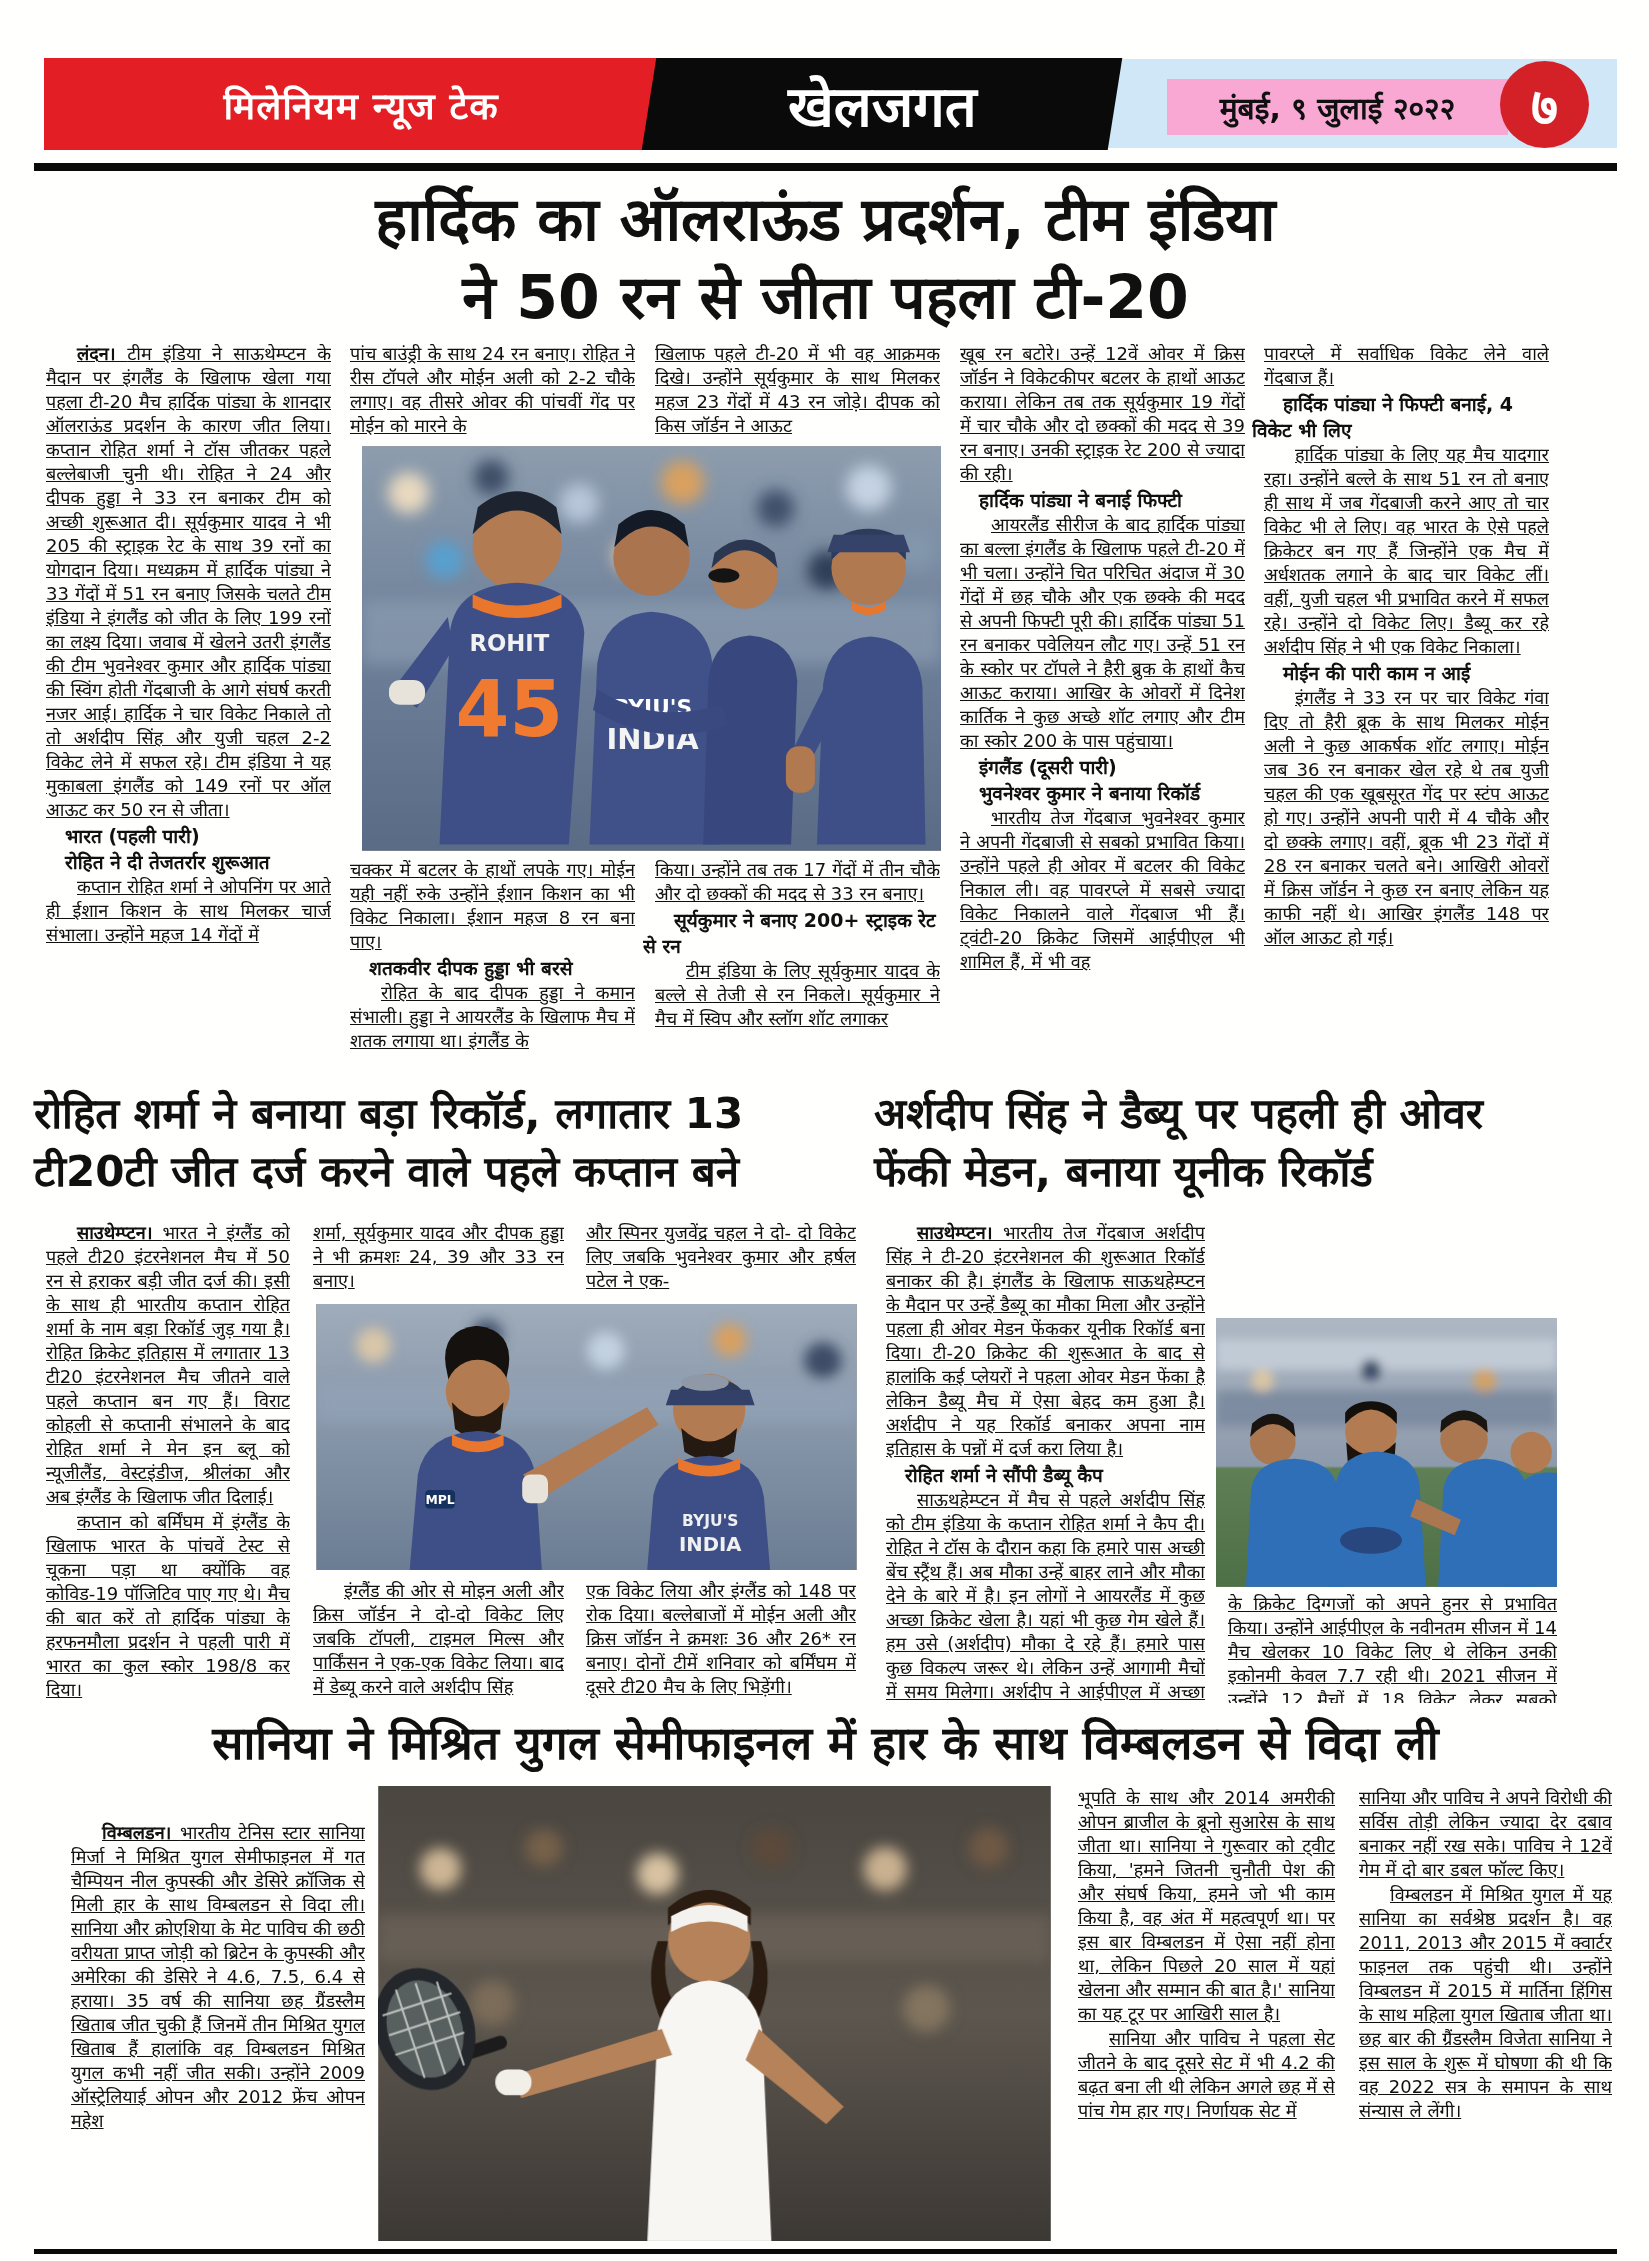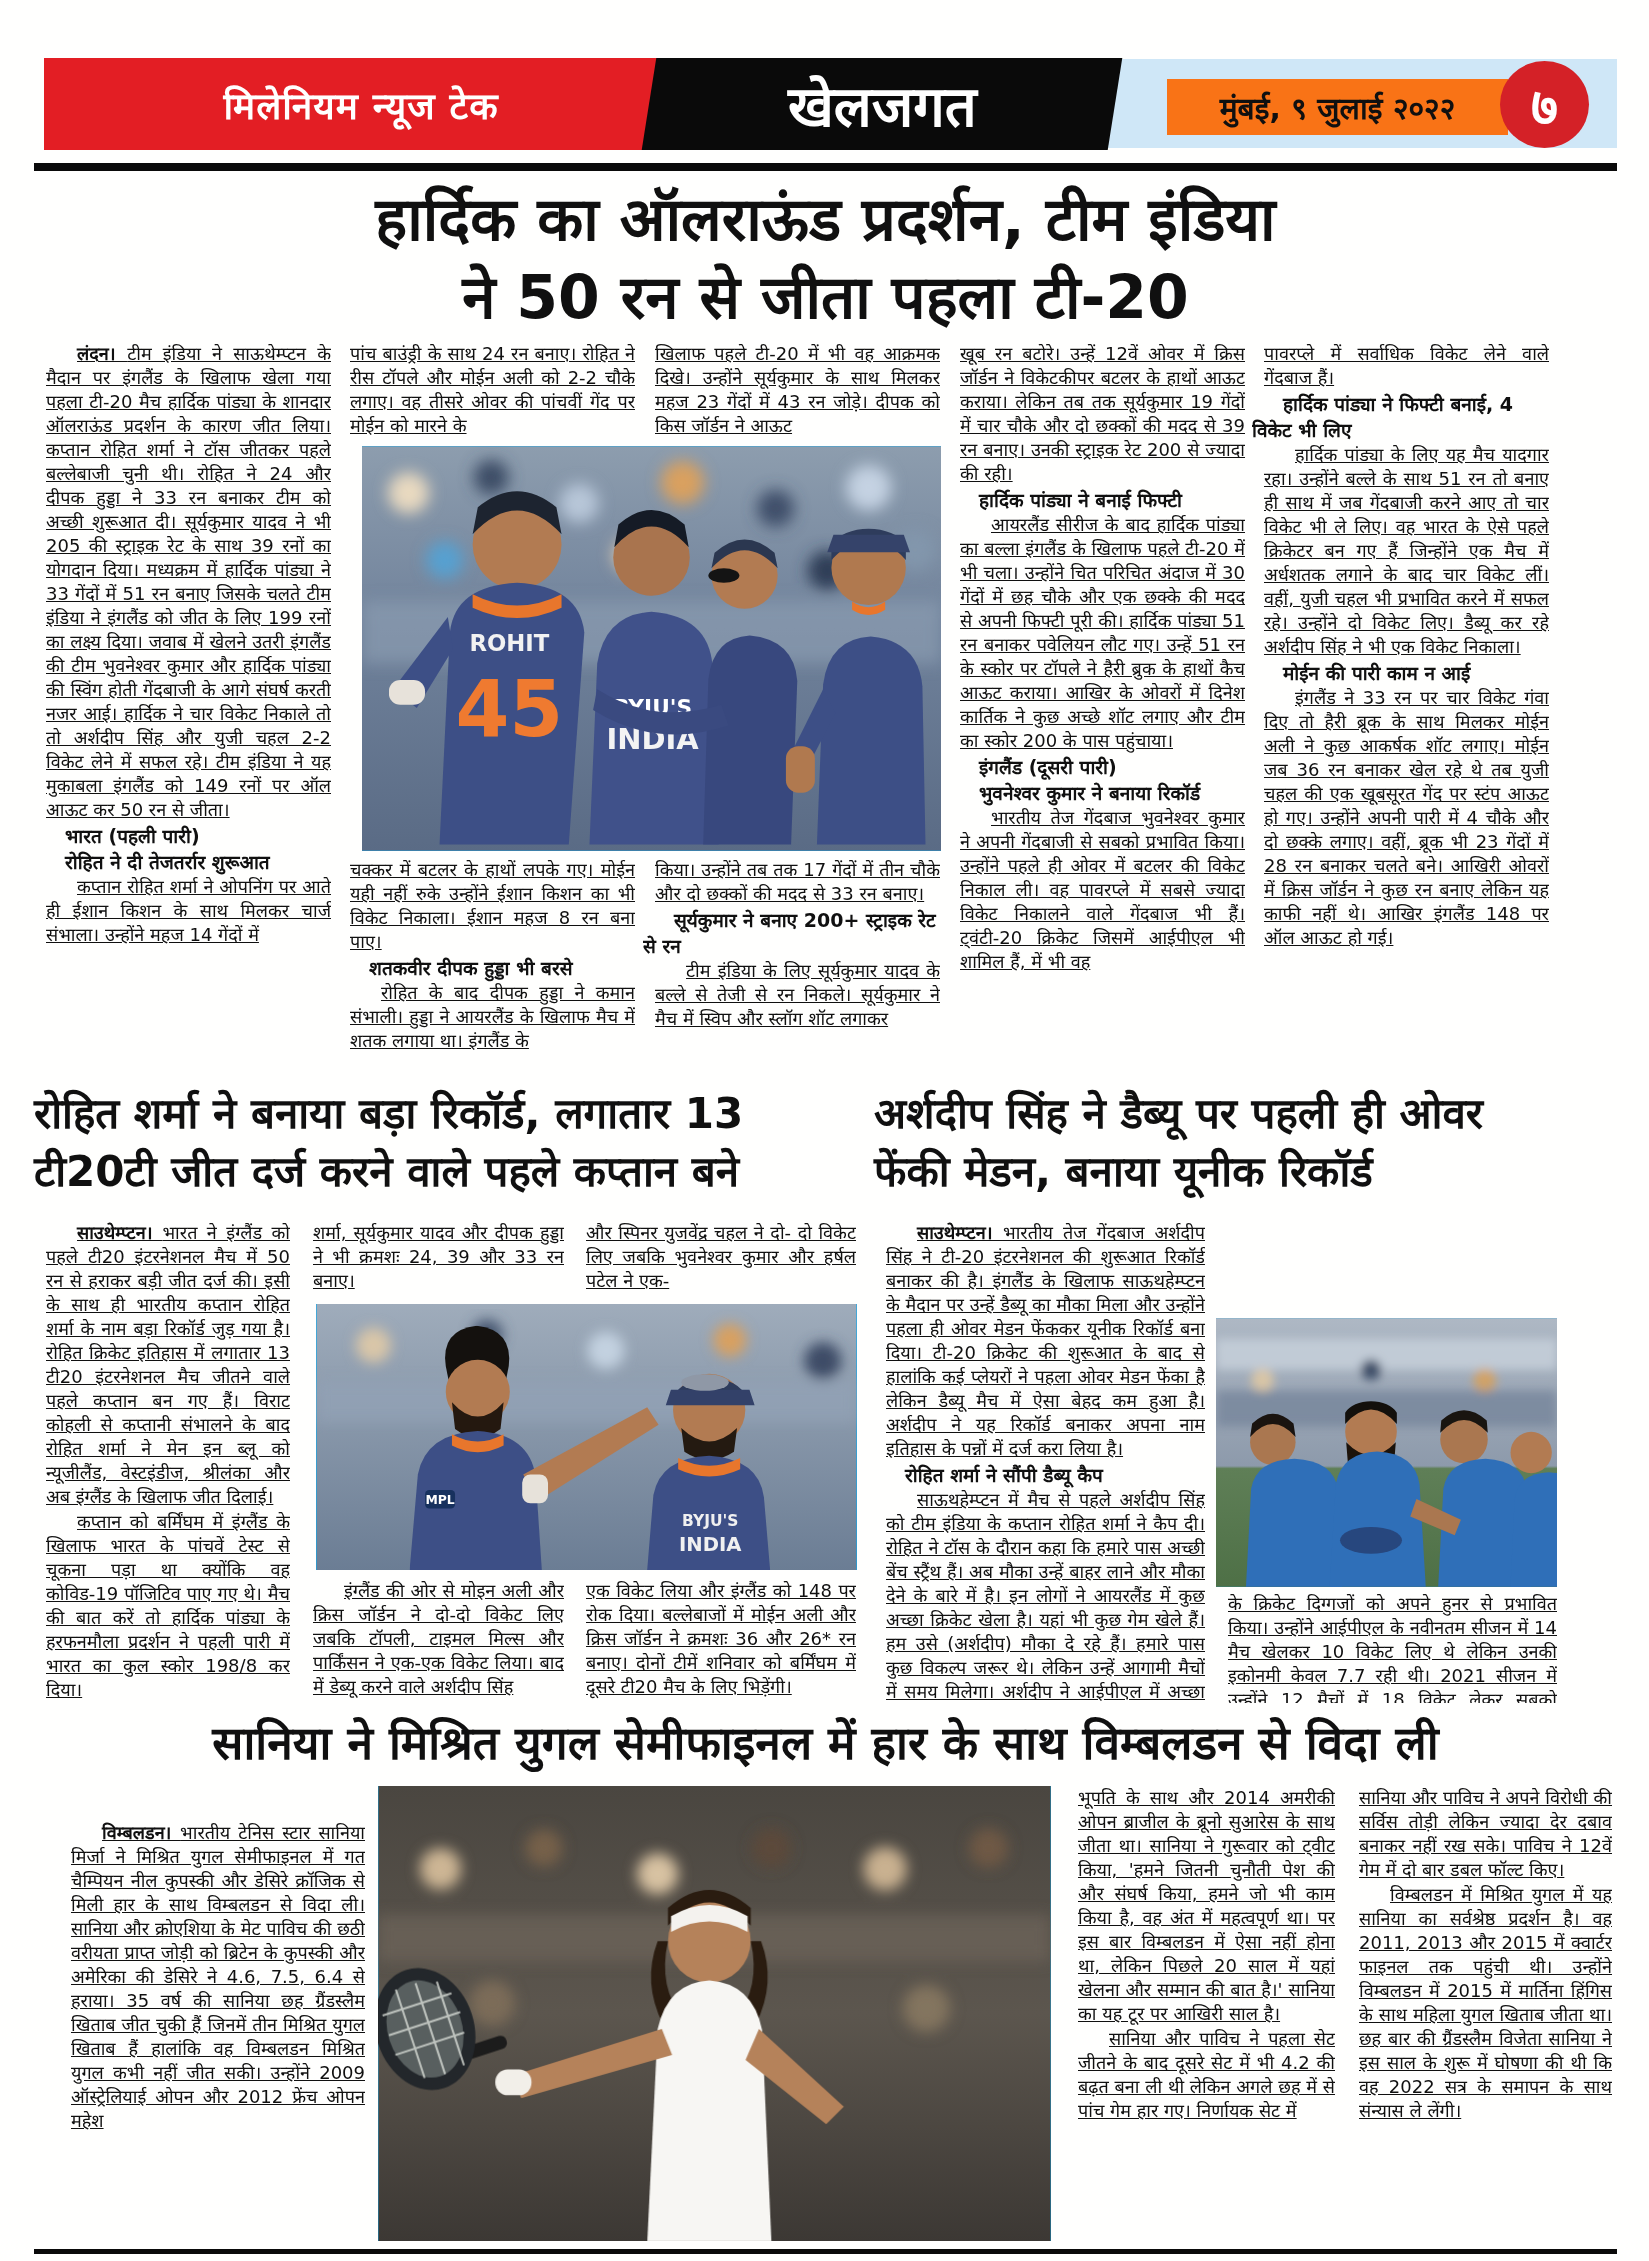--- a/index.html
+++ b/index.html
@@ -5,35 +5,35 @@
   html,body{margin:0;padding:0;background:#e8e8e4;}
   .page{position:relative;width:1650px;height:2261px;background:#fffffe;
         font-family:"DejaVu Sans",sans-serif;color:#101010;overflow:hidden;}
   .abs{position:absolute;}
   
   .strip{background:#cfe7f7;}
   .logoBox{background:#e31e24;display:flex;align-items:center;justify-content:center;}
   .logoTxt{color:#fff;font-size:37px;font-weight:bold;letter-spacing:1px;white-space:nowrap;}
   .sectionBox{background:#0a0a0a;transform:skewX(-9deg);display:flex;align-items:center;justify-content:center;}
   .sectionTxt{color:#fff;font-size:56px;font-weight:bold;transform:skewX(9deg);}
-  .dateBox{background:#f97316;display:flex;align-items:center;justify-content:center;}
+  .dateBox{background:#f9a8d4;display:flex;align-items:center;justify-content:center;}
   .dateTxt{font-size:30px;font-weight:bold;white-space:nowrap;}
   .pageNum{background:#d42127;border-radius:50%;display:flex;align-items:center;justify-content:center;}
   .pageNumTxt{color:#fff;font-size:52px;font-weight:bold;}
   .rule{background:#0a0a0a;}
   
   .h1line{font-size:60px;line-height:78px;font-weight:bold;text-align:center;white-space:nowrap;}
   .h2line{font-size:42px;line-height:58px;font-weight:bold;text-align:left;white-space:nowrap;}
   .h3line{font-size:46px;line-height:60px;font-weight:bold;text-align:center;white-space:nowrap;}
   
   .col{overflow:hidden;}
   .para{margin:0 0 1px 12px;text-align:justify;text-indent:31px;font-size:18px;line-height:24px;text-decoration:underline;}
   .para.noind{text-indent:0;}
   .subhead{font-weight:bold;font-size:19px;line-height:26px;text-indent:31px;text-align:left;}
-  .photoFrame{overflow:hidden;background:#0ea5e9;}
+  .photoFrame{overflow:hidden;background:#a3a3a3;}
   svg{display:block;}
 </style>
 </head>
 <body>
 
 <div class="page">
 
   <div class="abs strip" style="left:44px;top:59px;width:1573px;height:89px;"></div>
   <div class="abs logoBox" style="left:44px;top:58px;width:634px;height:92px;">
     <span class="logoTxt">मिलेनियम न्यूज टेक</span>

